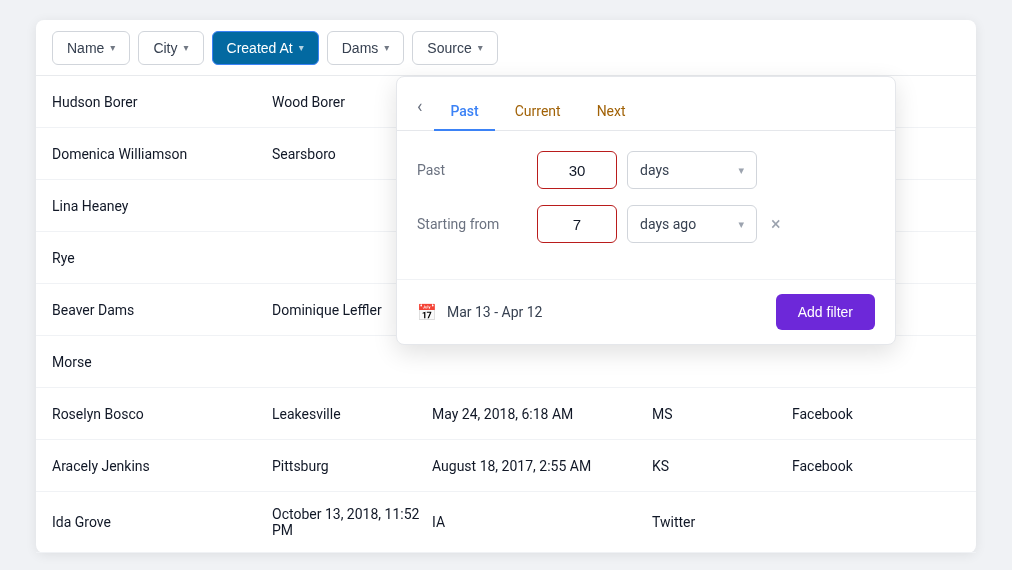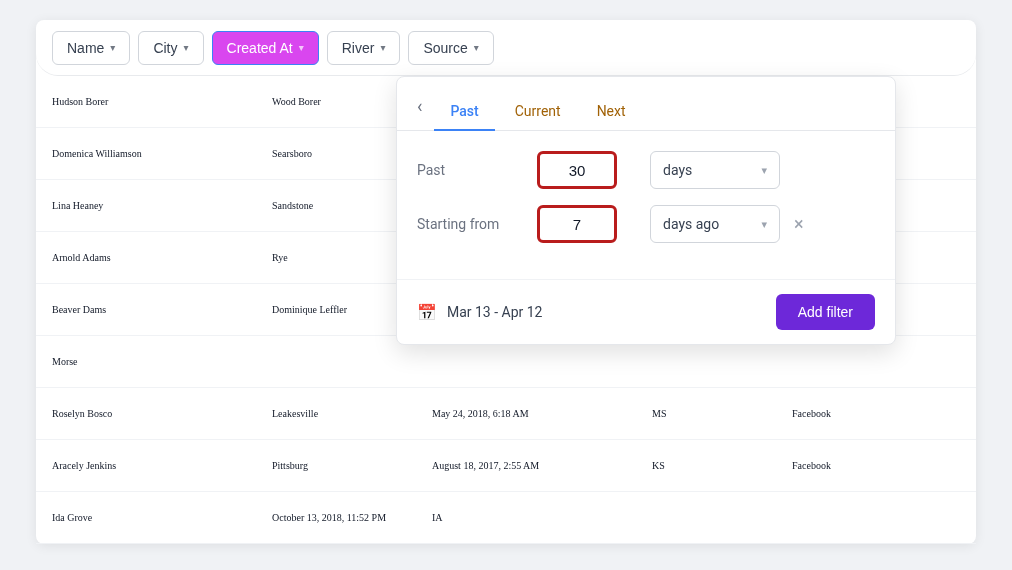--- a/index.html
+++ b/index.html
@@ -21,37 +21,36 @@
       position: relative;
     }
     
     .header-row {
       display: flex;
       align-items: center;
       padding: 0 16px;
       border-bottom: 1px solid #e8eaed;
       gap: 8px;
       height: 56px;
-      border-radius: 22px;
     }
     .filter-btn {
       display: flex;
       align-items: center;
       gap: 6px;
       padding: 8px 14px;
       border: 1px solid #d1d5db;
       border-radius: 6px;
       background: #fff;
       cursor: pointer;
       font-size: 14px;
       color: #374151;
       white-space: nowrap;
     }
     .filter-btn.active {
-      background: #d946ef;
+      background: #0369a1;
       color: #fff;
       border-color: #3b82f6;
     }
     .filter-btn .chevron {
       font-size: 10px;
       opacity: 0.7;
     }
     .filter-btn.active .chevron {
       color: #fff;
     }
@@ -61,24 +60,23 @@
     }
     .table-row {
       display: grid;
       grid-template-columns: 220px 160px 220px 140px 160px;
       align-items: center;
       border-bottom: 1px solid #f0f2f5;
       min-height: 52px;
       padding: 0 16px;
     }
     .table-row .cell {
-      font-size: 10px;
+      font-size: 14px;
       color: #111827;
       padding: 14px 0;
-      font-family: Liberation Serif, serif;
     }
     
     .dropdown-popup {
       position: absolute;
       top: 56px;
       left: 360px;
       width: 500px;
       background: #fff;
       border: 1px solid #e5e7eb;
       border-radius: 8px;
@@ -125,21 +123,21 @@
     }
     .form-label {
       width: 110px;
       font-size: 14px;
       color: #6b7280;
       flex-shrink: 0;
     }
     .num-input {
       width: 80px;
       height: 38px;
-      border: 3px solid #b91c1c;
+      border: 1px solid #b91c1c;
       border-radius: 6px;
       padding: 0 10px;
       font-size: 15px;
       color: #111827;
       text-align: center;
       outline: none;
     }
     .select-dropdown {
       display: flex;
       align-items: center;
@@ -147,21 +145,20 @@
       height: 38px;
       border: 1px solid #d1d5db;
       border-radius: 6px;
       padding: 0 12px;
       font-size: 14px;
       color: #374151;
       cursor: pointer;
       min-width: 130px;
       background: #fff;
       gap: 8px;
-      margin-left: 23px;
     }
     .select-dropdown .chev {
       color: #9ca3af;
       font-size: 11px;
     }
     .clear-btn {
       color: #9ca3af;
       font-size: 18px;
       cursor: pointer;
       padding: 0 4px;
@@ -207,21 +204,21 @@
     </button>
     <button class="filter-btn">
       <span>City</span>
       <span class="chevron">▾</span>
     </button>
     <button class="filter-btn active">
       <span>Created At</span>
       <span class="chevron">▾</span>
     </button>
     <button class="filter-btn">
-      <span>River</span>
+      <span>Dams</span>
       <span class="chevron">▾</span>
     </button>
     <button class="filter-btn">
       <span>Source</span>
       <span class="chevron">▾</span>
     </button>
   </div>
 
   <div class="table">
 
@@ -234,27 +231,25 @@
     </div>
     <div class="table-row">
       <div class="cell">Domenica Williamson</div>
       <div class="cell">Searsboro</div>
       <div class="cell"></div>
       <div class="cell"></div>
       <div class="cell"></div>
     </div>
     <div class="table-row">
       <div class="cell">Lina Heaney</div>
-      <div class="cell">Sandstone</div>
-      <div class="cell"></div>
-      <div class="cell"></div>
-      <div class="cell"></div>
-    </div>
-    <div class="table-row">
-      <div class="cell">Arnold Adams</div>
+      <div class="cell"></div>
+      <div class="cell"></div>
+      <div class="cell"></div>
+    </div>
+    <div class="table-row">
       <div class="cell">Rye</div>
       <div class="cell"></div>
       <div class="cell"></div>
       <div class="cell"></div>
     </div>
     <div class="table-row">
       <div class="cell">Beaver Dams</div>
       <div class="cell">Dominique Leffler</div>
       <div class="cell"></div>
       <div class="cell"></div>
@@ -277,20 +272,21 @@
       <div class="cell">Aracely Jenkins</div>
       <div class="cell">Pittsburg</div>
       <div class="cell">August 18, 2017, 2:55 AM</div>
       <div class="cell">KS</div>
       <div class="cell">Facebook</div>
     </div>
     <div class="table-row">
       <div class="cell">Ida Grove</div>
       <div class="cell">October 13, 2018, 11:52 PM</div>
       <div class="cell">IA</div>
+      <div class="cell">Twitter</div>
     </div>
   </div>
 
   <div class="dropdown-popup">
 
     <div class="popup-tabs">
       <span class="tab-back">‹</span>
       <div class="tab-item active">
         <span>Past</span>
       </div>

